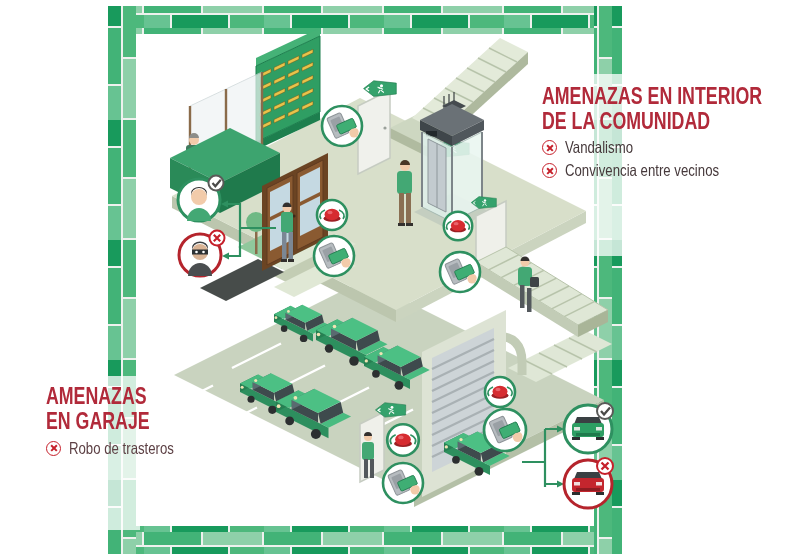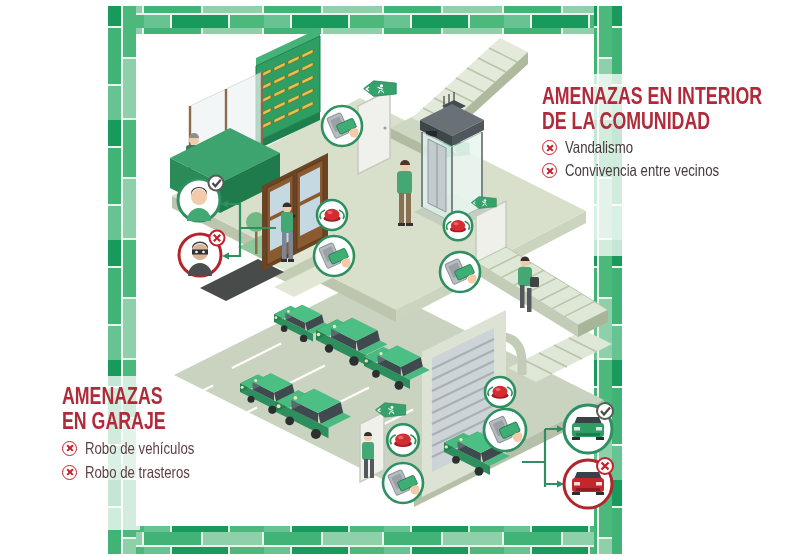--- a/index.html
+++ b/index.html
@@ -400,28 +400,24 @@
       <span class="xicon"></span>
       <span class="lbl">Vandalismo</span>
     </div>
     <div class="row">
       <span class="xicon"></span>
       <span class="lbl">Convivencia entre vecinos</span>
     </div>
   </div>
 </div>
 
-<div class="panel garage" style="left:38px;top:383px;width:230px;">
+<div class="panel garage" style="left:22px;top:383px;width:230px;">
   <div class="title-line">AMENAZAS</div>
   <div class="title-line">EN GARAJE</div>
   <div class="list">
-    <div class="row">
-      <span class="xicon"></span>
-      <span class="lbl">Robo de vehículos</span>
-    </div>
     <div class="row">
       <span class="xicon"></span>
       <span class="lbl">Robo de trasteros</span>
     </div>
   </div>
 </div>
 
 </div>
 
 </body></html>

